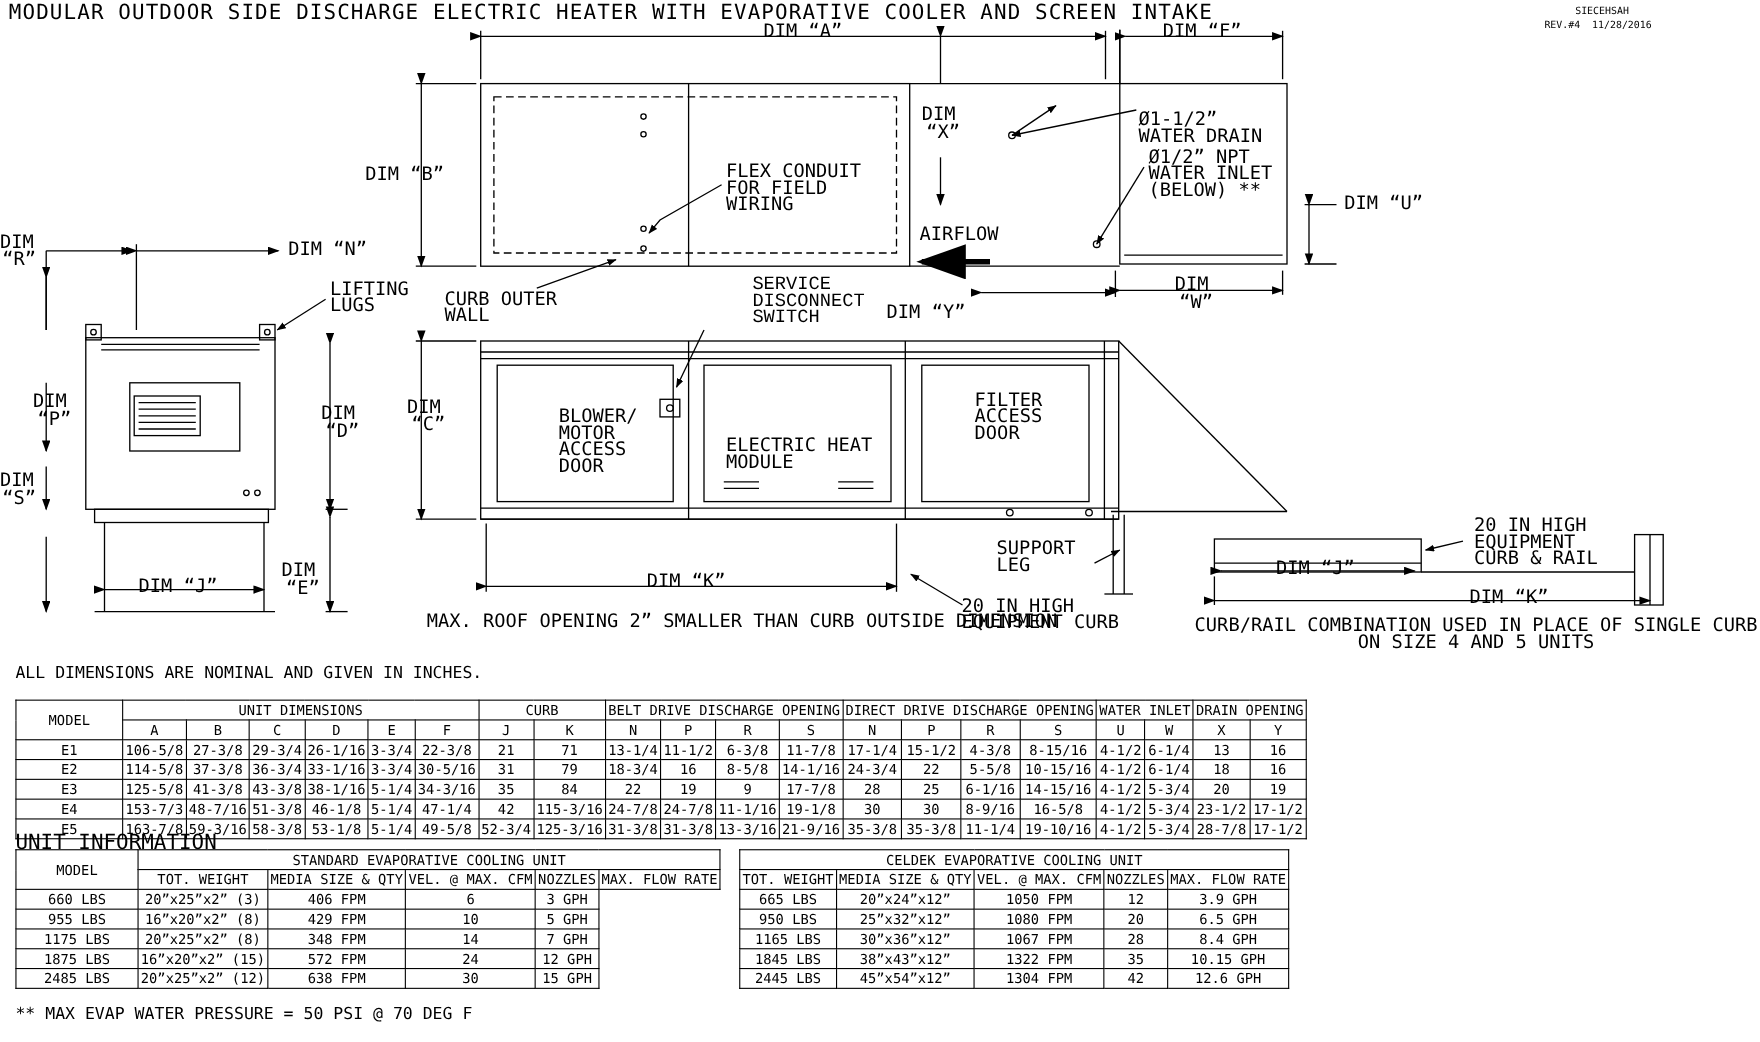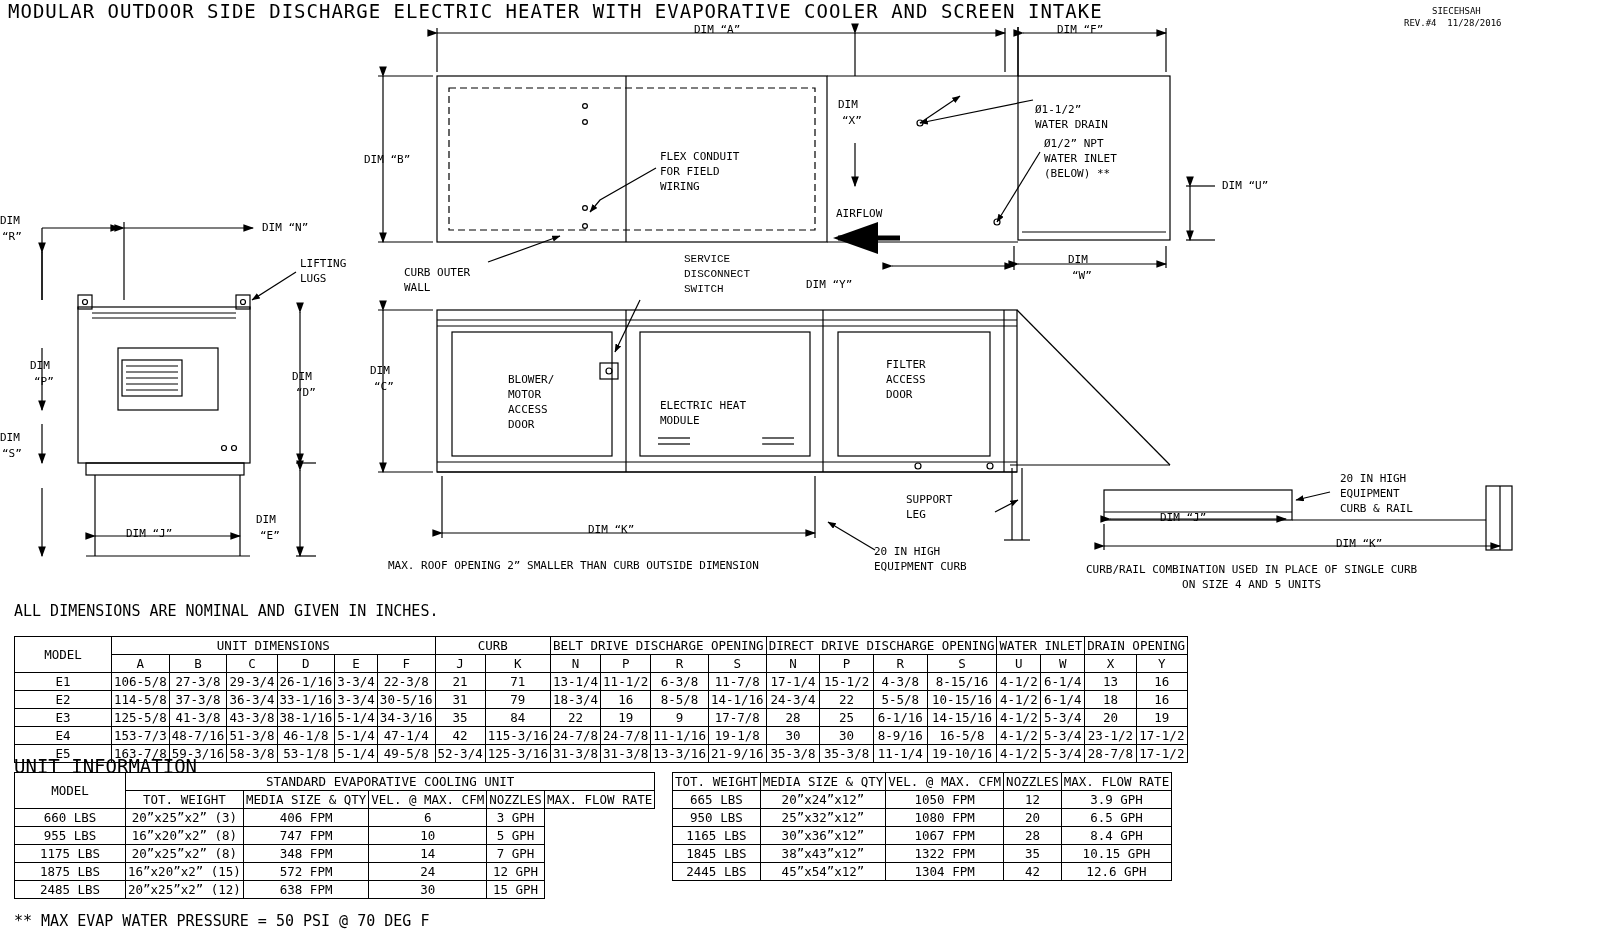--- a/index.html
+++ b/index.html
@@ -2,21 +2,21 @@
 <html><head>
 <meta charset="utf-8">
 <style>
   html,body{margin:0;padding:0;background:#fff;}
   body{width:1600px;height:947px;position:relative;font-family:"DejaVu Sans Mono",monospace;color:#000;overflow:hidden;}
   .t{position:absolute;white-space:pre;font-family:"DejaVu Sans Mono",monospace;letter-spacing:0px;}
   #title{left:8px;top:0px;font-size:19px;letter-spacing:1px;}
   #rev1{left:1432px;top:6px;font-size:9px;}
   #rev2{left:1404px;top:18px;font-size:9px;}
   svg.draw{position:absolute;left:0;top:0;width:1600px;height:947px;pointer-events:none;}
-  .lbl{font-size:11px;line-height:15px;}
+  .lbl{font-size:17px;line-height:15px;}
   table{border-collapse:collapse;font-family:"DejaVu Sans Mono",monospace;}
   table td,table th{border:1px solid #000;text-align:center;font-weight:normal;padding:0 2px;white-space:nowrap;}
   #dimtable{position:absolute;left:14px;top:636px;font-size:12.5px;}
   #dimtable td,#dimtable th{height:17px;}
   #allnote{left:14px;top:602px;font-size:15px;}
   #uinfo{left:14px;top:755px;font-size:19px;}
   #stdtable{position:absolute;left:14px;top:772px;font-size:12.5px;}
   #stdtable td,#stdtable th{height:17px;}
   #celtable{position:absolute;left:672px;top:772px;font-size:12.5px;}
   #celtable td,#celtable th{height:17px;}
@@ -184,21 +184,21 @@
     <line x1="1104" y1="546" x2="1500" y2="546" marker-start="url(#ar)" marker-end="url(#ar)"></line>
     <line x1="1104" y1="524" x2="1104" y2="550"></line>
     <line x1="1500" y1="486" x2="1500" y2="550"></line>
 
     <path d="M1330 492 L1296 500" marker-end="url(#arS)"></path>
   </g>
 </svg>
 
 <div class="t lbl" style="left:694px;top:22px;">DIM “A”</div>
 <div class="t lbl" style="left:1057px;top:22px;">DIM “F”</div>
-<div class="t lbl" style="left:364px;top:152px;">DIM “B”</div>
+<div class="t lbl" style="left:332px;top:152px;">DIM “B”</div>
 <div class="t lbl" style="left:838px;top:97px;">DIM</div>
 <div class="t lbl" style="left:842px;top:113px;">“X”</div>
 <div class="t lbl" style="left:1035px;top:102px;">Ø1-1/2”
 WATER DRAIN</div>
 <div class="t lbl" style="left:1044px;top:136px;">Ø1/2” NPT
 WATER INLET
 (BELOW) **</div>
 <div class="t lbl" style="left:1222px;top:178px;">DIM “U”</div>
 <div class="t lbl" style="left:660px;top:149px;">FLEX CONDUIT
 FOR FIELD
@@ -426,21 +426,21 @@
       <tr>
         <td>660 LBS</td>
         <td>20”x25”x2” (3)</td>
         <td>406 FPM</td>
         <td>6</td>
         <td>3 GPH</td>
       </tr>
       <tr>
         <td>955 LBS</td>
         <td>16”x20”x2” (8)</td>
-        <td>747 FPM</td>
+        <td>429 FPM</td>
         <td>10</td>
         <td>5 GPH</td>
       </tr>
       <tr>
         <td>1175 LBS</td>
         <td>20”x25”x2” (8)</td>
         <td>348 FPM</td>
         <td>14</td>
         <td>7 GPH</td>
       </tr>
@@ -456,20 +456,23 @@
         <td>20”x25”x2” (12)</td>
         <td>638 FPM</td>
         <td>30</td>
         <td>15 GPH</td>
       </tr>
     </tbody>
 </table>
 
 <table id="celtable">
   <thead>
+    <tr>
+      <th colspan="5">CELDEK EVAPORATIVE COOLING UNIT</th>
+    </tr>
     <tr id="celcols">
         <th>TOT. WEIGHT</th>
         <th>MEDIA SIZE &amp; QTY</th>
         <th>VEL. @ MAX. CFM</th>
         <th>NOZZLES</th>
         <th>MAX. FLOW RATE</th>
       </tr>
   </thead>
   <tbody id="celbody">
       <tr>

